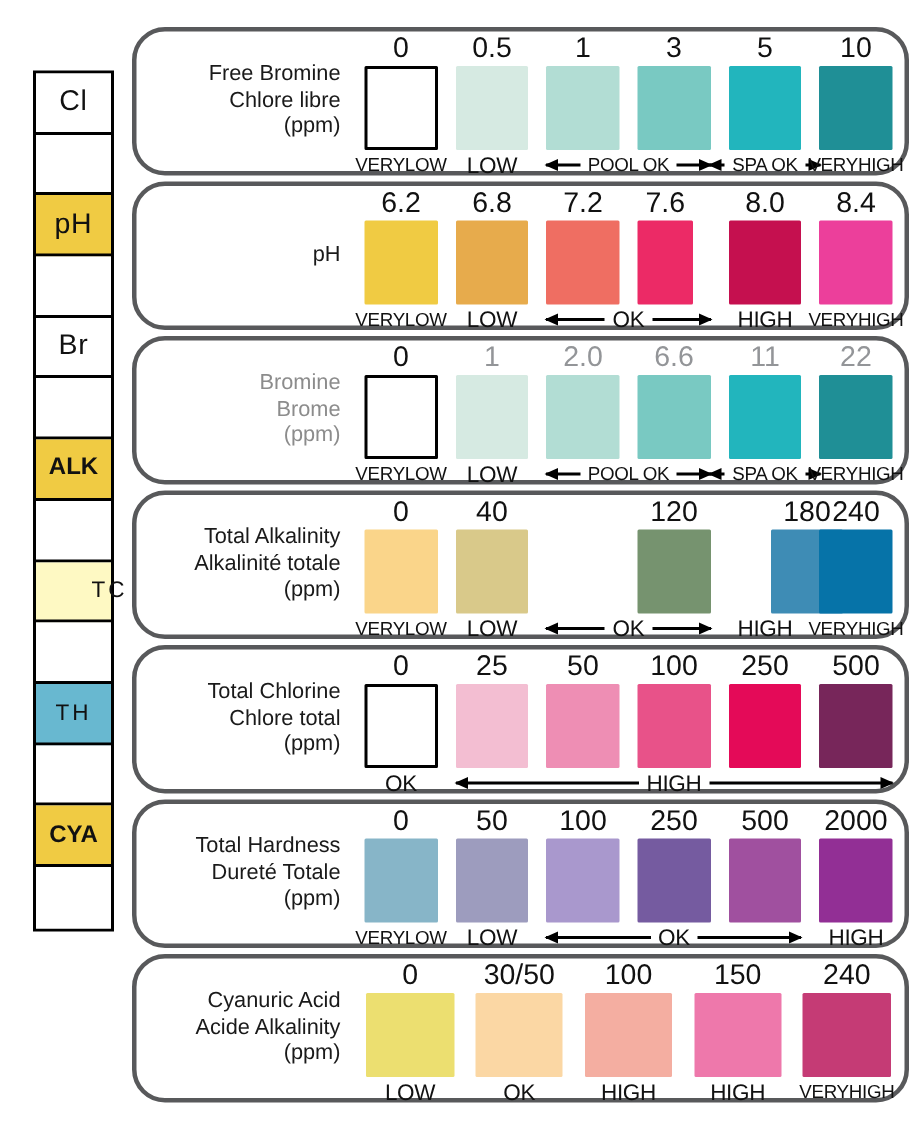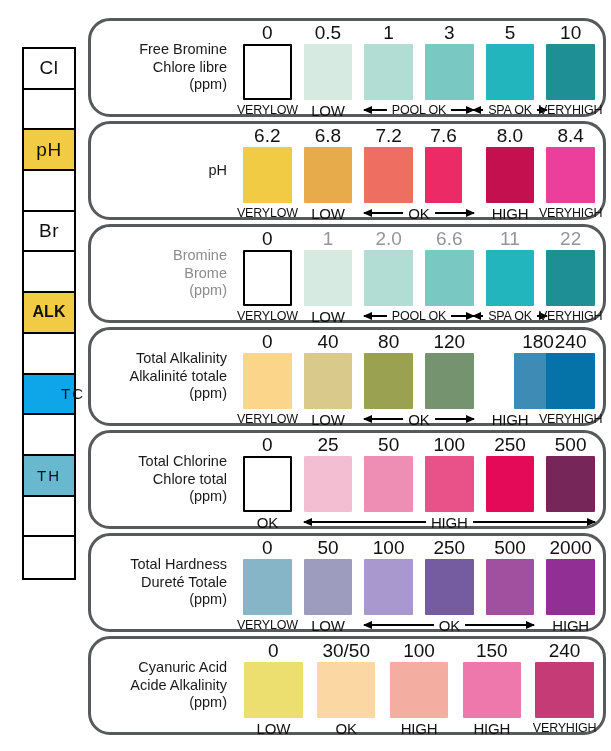--- a/index.html
+++ b/index.html
@@ -104,28 +104,31 @@
       </div>
       <div class="pad" style="background: rgb(255, 255, 255); color: rgb(17, 17, 17);"></div>
       <div class="pad" style="background: rgb(255, 255, 255); color: rgb(17, 17, 17);">
         <span>Br</span>
       </div>
       <div class="pad" style="background: rgb(255, 255, 255); color: rgb(17, 17, 17);"></div>
       <div class="pad alk" style="background: rgb(240, 203, 67); color: rgb(17, 17, 17);">
         <span>ALK</span>
       </div>
       <div class="pad" style="background: rgb(255, 255, 255); color: rgb(17, 17, 17);"></div>
-      <div class="pad small" style="background: #0ea5e9; color: rgb(17, 17, 17); padding-left: 48px;">
+      <div class="pad small" style="background: #fef9c3; color: rgb(17, 17, 17); padding-left: 48px;">
         <span>TC</span>
       </div>
       <div class="pad" style="background: rgb(255, 255, 255); color: rgb(17, 17, 17);"></div>
       <div class="pad small" style="background: rgb(104, 184, 208); color: rgb(17, 17, 17);">
         <span>TH</span>
       </div>
       <div class="pad" style="background: rgb(255, 255, 255); color: rgb(17, 17, 17);"></div>
+      <div class="pad alk" style="background: rgb(240, 203, 67); color: rgb(17, 17, 17);">
+        <span>CYA</span>
+      </div>
       <div class="pad" style="background: rgb(255, 255, 255); color: rgb(17, 17, 17);"></div>
     </div>
 
   <div id="rows">
       <div class="row" style="top: 18px; height: 99px;">
         <div class="rowinner">
           <div class="namecell">
             <div class="">Free Bromine</div>
             <div class="">Chlore libre</div>
             <div class="ppm">(ppm)</div>
@@ -300,24 +303,20 @@
           </div>
           <div class="cols">
             <div class="col" style="left: 6.06667px; width: 48.5333px;">
               <div class="val">0</div>
               <div class="sw" style="height: 56px; background: rgb(250, 213, 138);"></div>
             </div>
             <div class="col" style="left: 66.7333px; width: 48.5333px;">
               <div class="val">40</div>
               <div class="sw" style="height: 56px; background: rgb(217, 201, 138);"></div>
             </div>
-            <div class="col" style="left: 127.4px; width: 48.5333px;">
-              <div class="val">80</div>
-              <div class="sw" style="height: 56px; background: rgb(154, 162, 82);"></div>
-            </div>
             <div class="col" style="left: 188.067px; width: 48.5333px;">
               <div class="val">120</div>
               <div class="sw" style="height: 56px; background: rgb(118, 147, 111);"></div>
             </div>
             <div class="col" style="left: 248.733px; width: 48.5333px; padding-left: 28px;">
               <div class="val">180</div>
               <div class="sw" style="height: 56px; background: rgb(62, 140, 181);"></div>
             </div>
             <div class="col" style="left: 309.4px; width: 48.5333px;">
               <div class="val">240</div>

